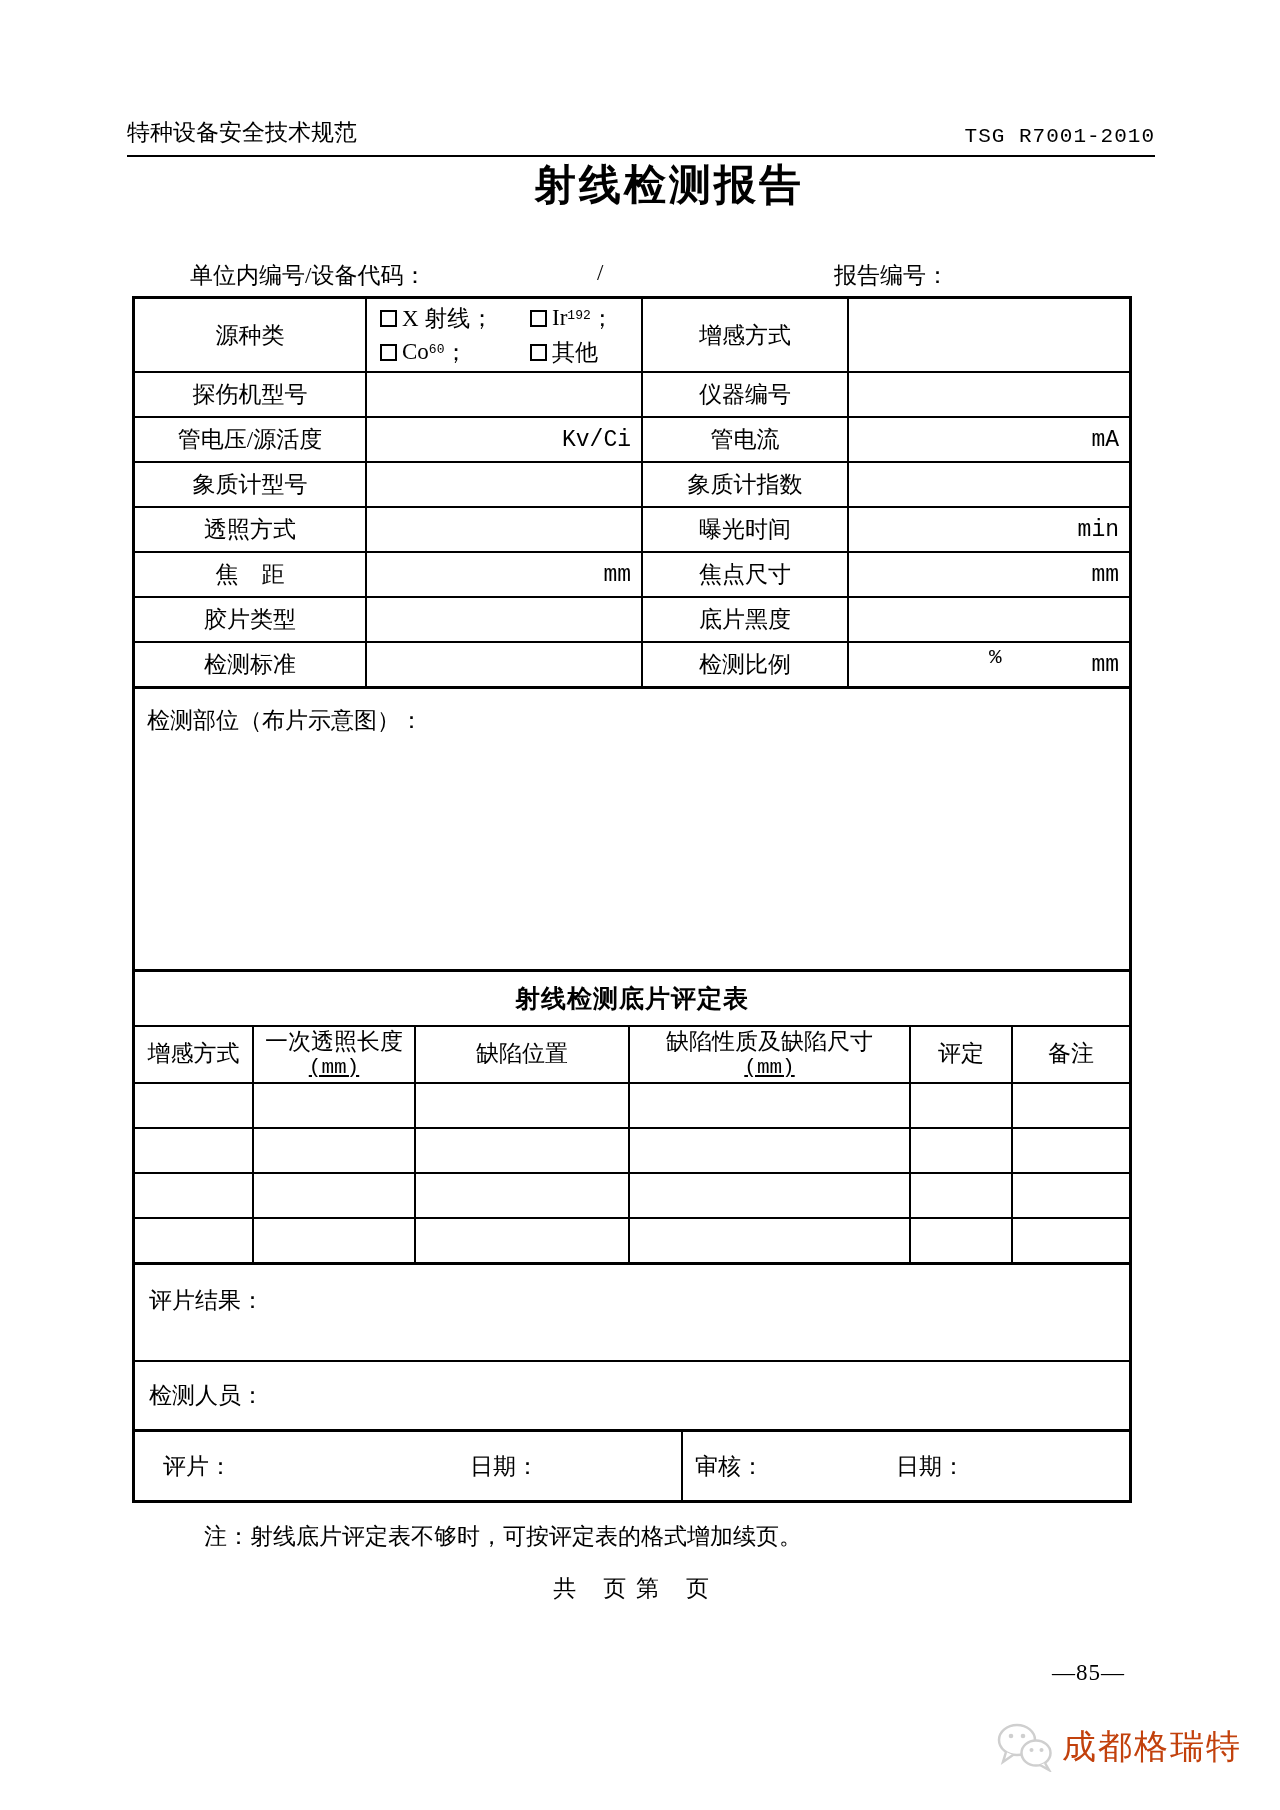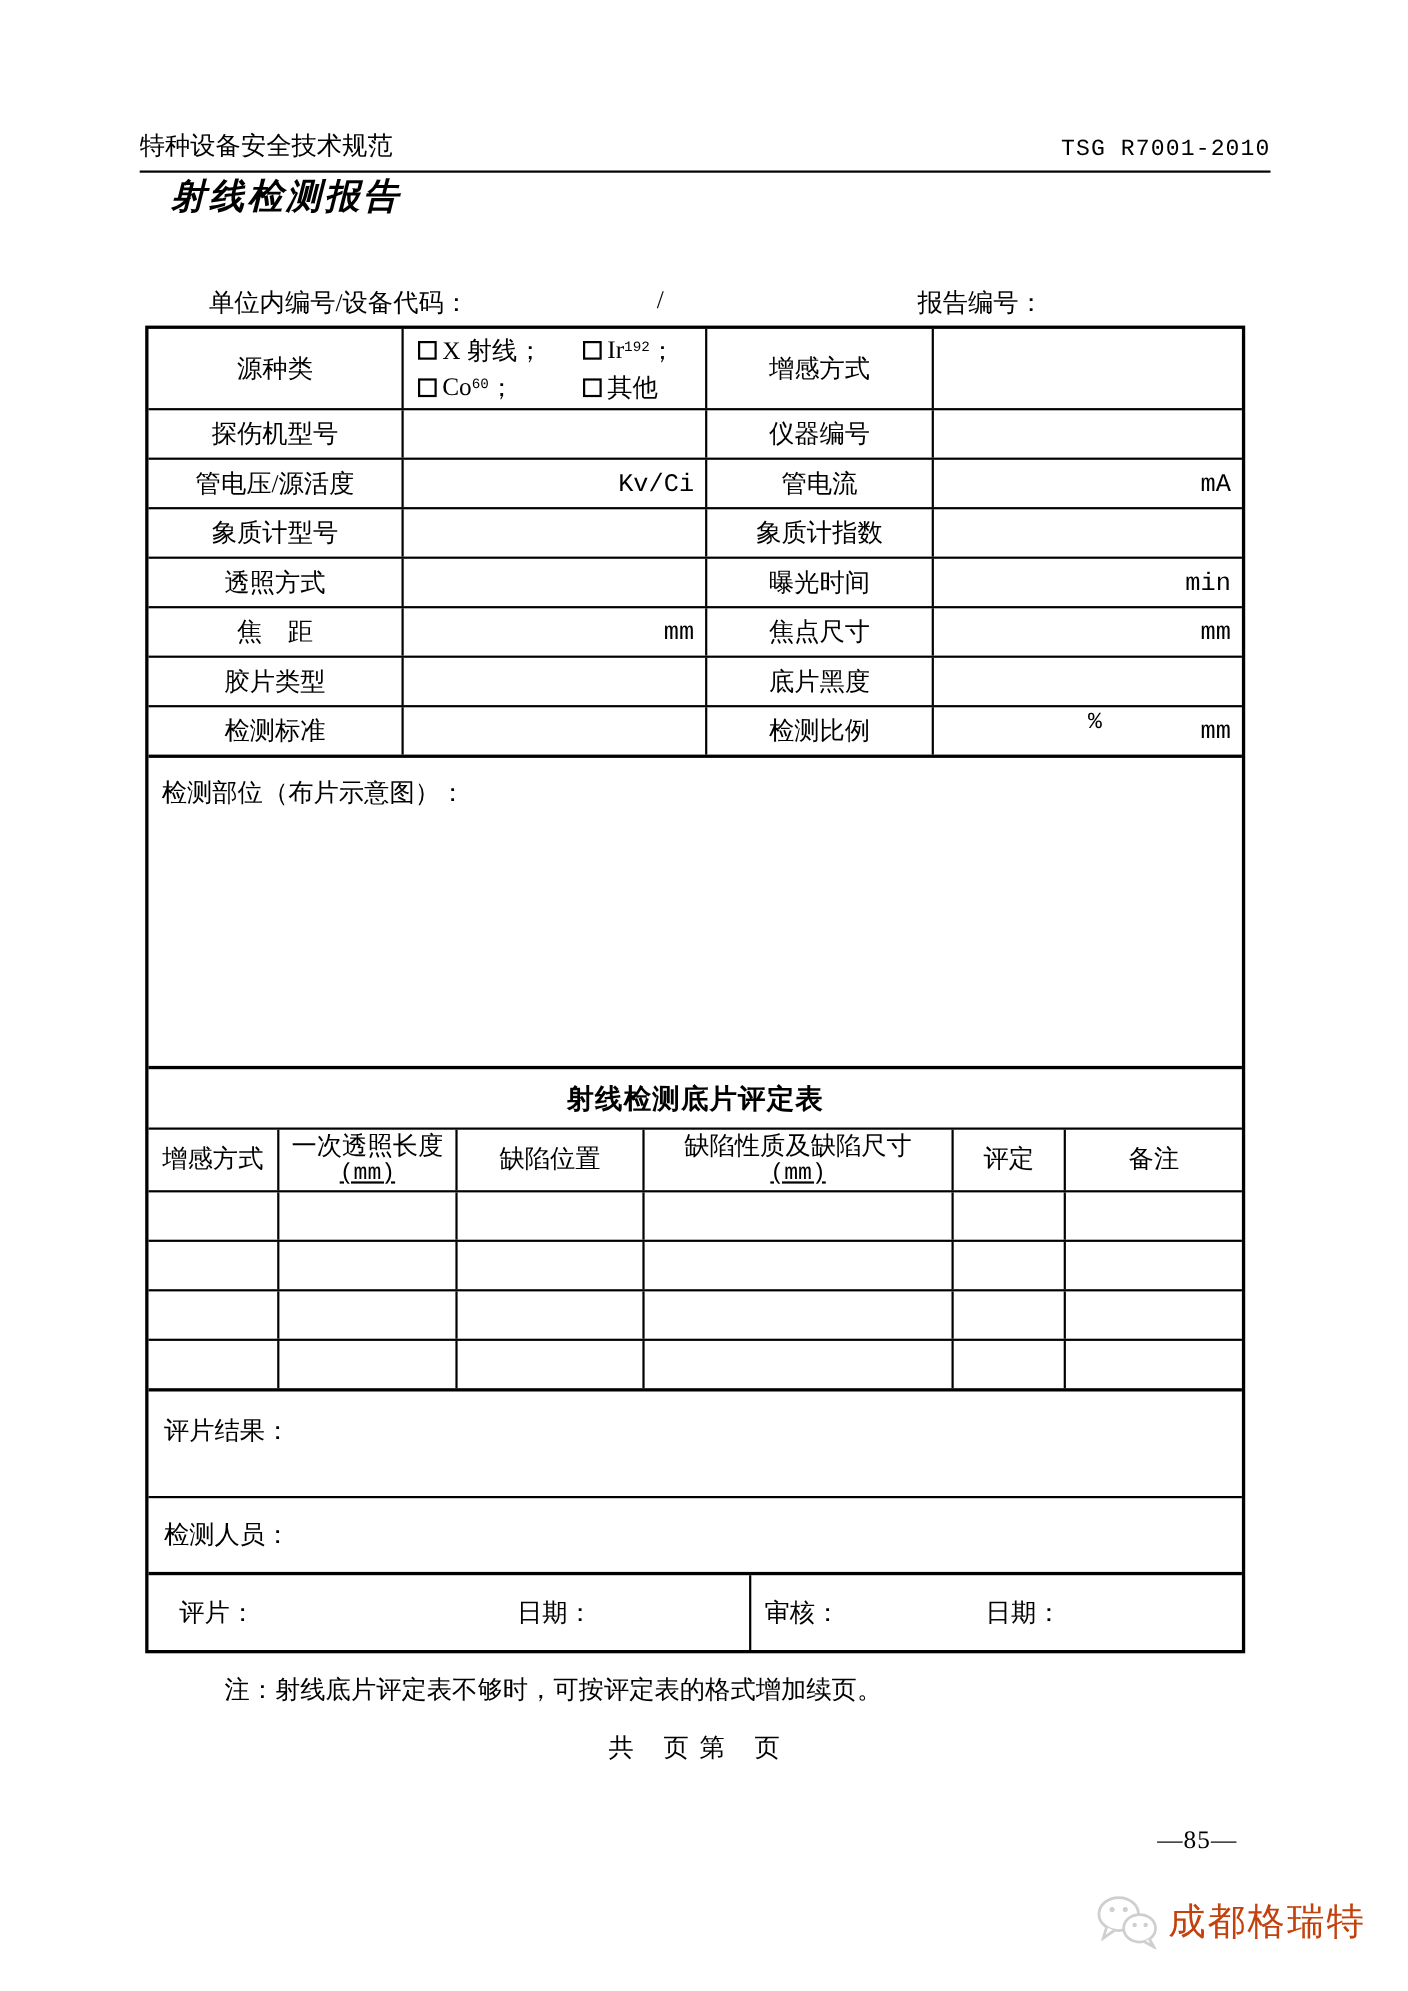--- a/index.html
+++ b/index.html
@@ -13,22 +13,22 @@
   
   .doc-header{
     position:absolute;left:127px;top:108px;width:1028px;
     display:flex;justify-content:space-between;align-items:flex-end;
     border-bottom:2px solid #000;padding-bottom:7px;font-size:23px;
   }
   .doc-header .hdr-right{font-size:21px;letter-spacing:1px;margin-top:17px;}
 
   
   .doc-title{
-    position:absolute;left:127px;top:157px;width:1028px;
-    font-size:32px;font-weight:bold;letter-spacing:3px;transform:translateX(28px);font-style:italic;
+    position:absolute;left:127px;top:157px;width:1028px;text-align:center;
+    font-size:42px;font-weight:bold;letter-spacing:3px;transform:translateX(28px);
   }
 
   
   .code-line{position:absolute;left:0;top:260px;width:1280px;height:32px;font-size:23px;}
   .code-line span{position:absolute;white-space:nowrap;}
   .cl-device{left:190px;}
   .cl-slash{left:597px;}
   .cl-report{left:834px;}
 
   
@@ -66,21 +66,21 @@
   .pct{position:absolute;left:50%;top:3px;font-size:21px;}
   .unit-abs{position:absolute;right:10px;top:50%;transform:translateY(-50%);}
 
   
   .detect-area{height:283px;border-top:3px solid #000;padding:16px 12px;}
 
   
   .eval-title{height:56px;border-top:3px solid #000;display:flex;align-items:center;justify-content:center;font-weight:bold;font-size:25px;letter-spacing:1px;}
   .e1{width:117px;}
   .e2{width:162px;}
-  .e3{width:170px;}
+  .e3{width:214px;}
   .e4{width:281px;}
   .e5{width:102px;}
   .e6{flex:1;}
   .ehead{height:57px;}
   .ehead .cell{flex-direction:column;justify-content:center;line-height:1.15;text-align:center;}
   .sub-mm{font-size:21px;text-decoration:underline;}
 
   
   .result-sec{height:98px;border-top:3px solid #000;padding:20px 14px 0 14px;}
   .personnel-sec{height:69px;border-top:2px solid #000;display:flex;align-items:center;padding-left:14px;}

